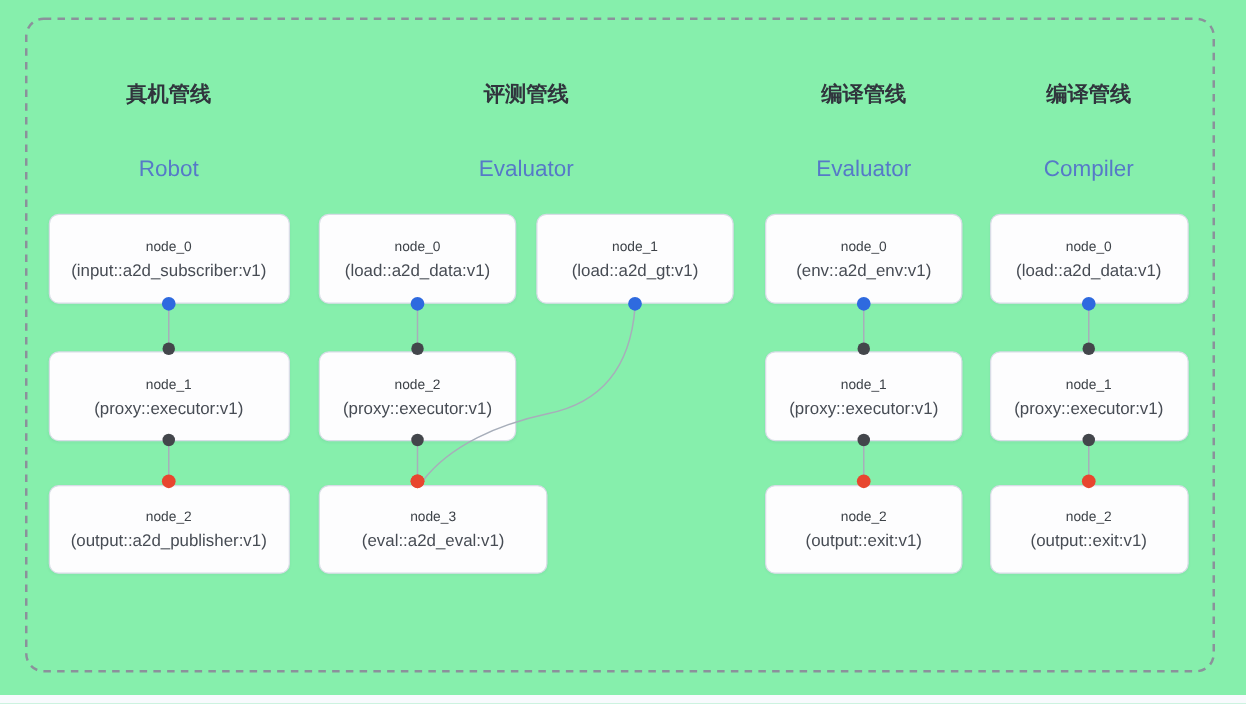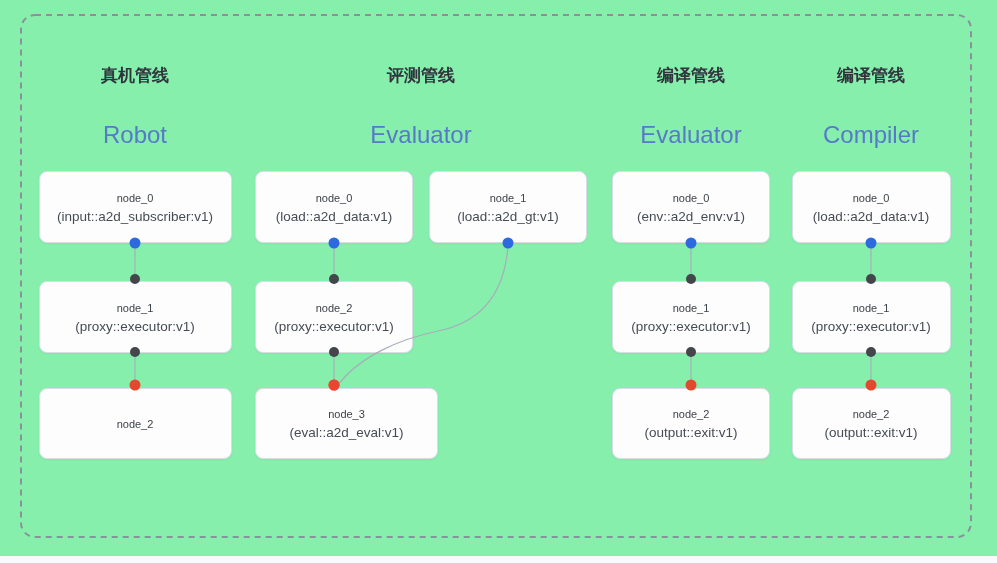--- a/index.html
+++ b/index.html
@@ -8,21 +8,21 @@
     background:#e6ebf8; overflow:hidden;
     font-family:"Liberation Sans","DejaVu Sans",sans-serif;
   }
   .title-cn {
     position:absolute; transform:translateX(-50%);
     font-size:17px; font-weight:600; color:#30353d;
     white-space:nowrap; line-height:24px;
   }
   .title-en {
     position:absolute; transform:translateX(-50%);
-    font-size:24px; font-weight:400; color:#5679c8;
+    font-size:18px; font-weight:400; color:#5679c8;
     white-space:nowrap; line-height:26px;
   }
   .node {
     position:absolute; box-sizing:border-box;
     background:#fdfdfe; border:1px solid #d8dce6; border-radius:8px;
     box-shadow:0 1px 2px rgba(30,50,90,.05);
     display:flex; flex-direction:column; align-items:center; justify-content:center;
     gap:3px;
   }
   .node .nname { font-size:11px; color:#3d4248; line-height:16px; }
@@ -40,20 +40,21 @@
     <div class="node" style="left: 38.5px; top: 171px; width: 193px; height: 72px;">
       <span class="nname">node_0</span>
       <span class="ntype">(input::a2d_subscriber:v1)</span>
     </div>
     <div class="node" style="left: 38.5px; top: 281px; width: 193px; height: 72px;">
       <span class="nname">node_1</span>
       <span class="ntype">(proxy::executor:v1)</span>
     </div>
     <div class="node" style="left: 38.5px; top: 388px; width: 193px; height: 71px;">
       <span class="nname">node_2</span>
+      <span class="ntype">(output::a2d_publisher:v1)</span>
     </div>
     <div class="title-cn" style="left: 421px; top: 64px;">评测管线</div>
     <div class="title-en" style="left: 421px; top: 122px;">Evaluator</div>
     <div class="node" style="left: 255px; top: 171px; width: 158px; height: 72px;">
       <span class="nname">node_0</span>
       <span class="ntype">(load::a2d_data:v1)</span>
     </div>
     <div class="node" style="left: 429px; top: 171px; width: 158px; height: 72px;">
       <span class="nname">node_1</span>
       <span class="ntype">(load::a2d_gt:v1)</span>

